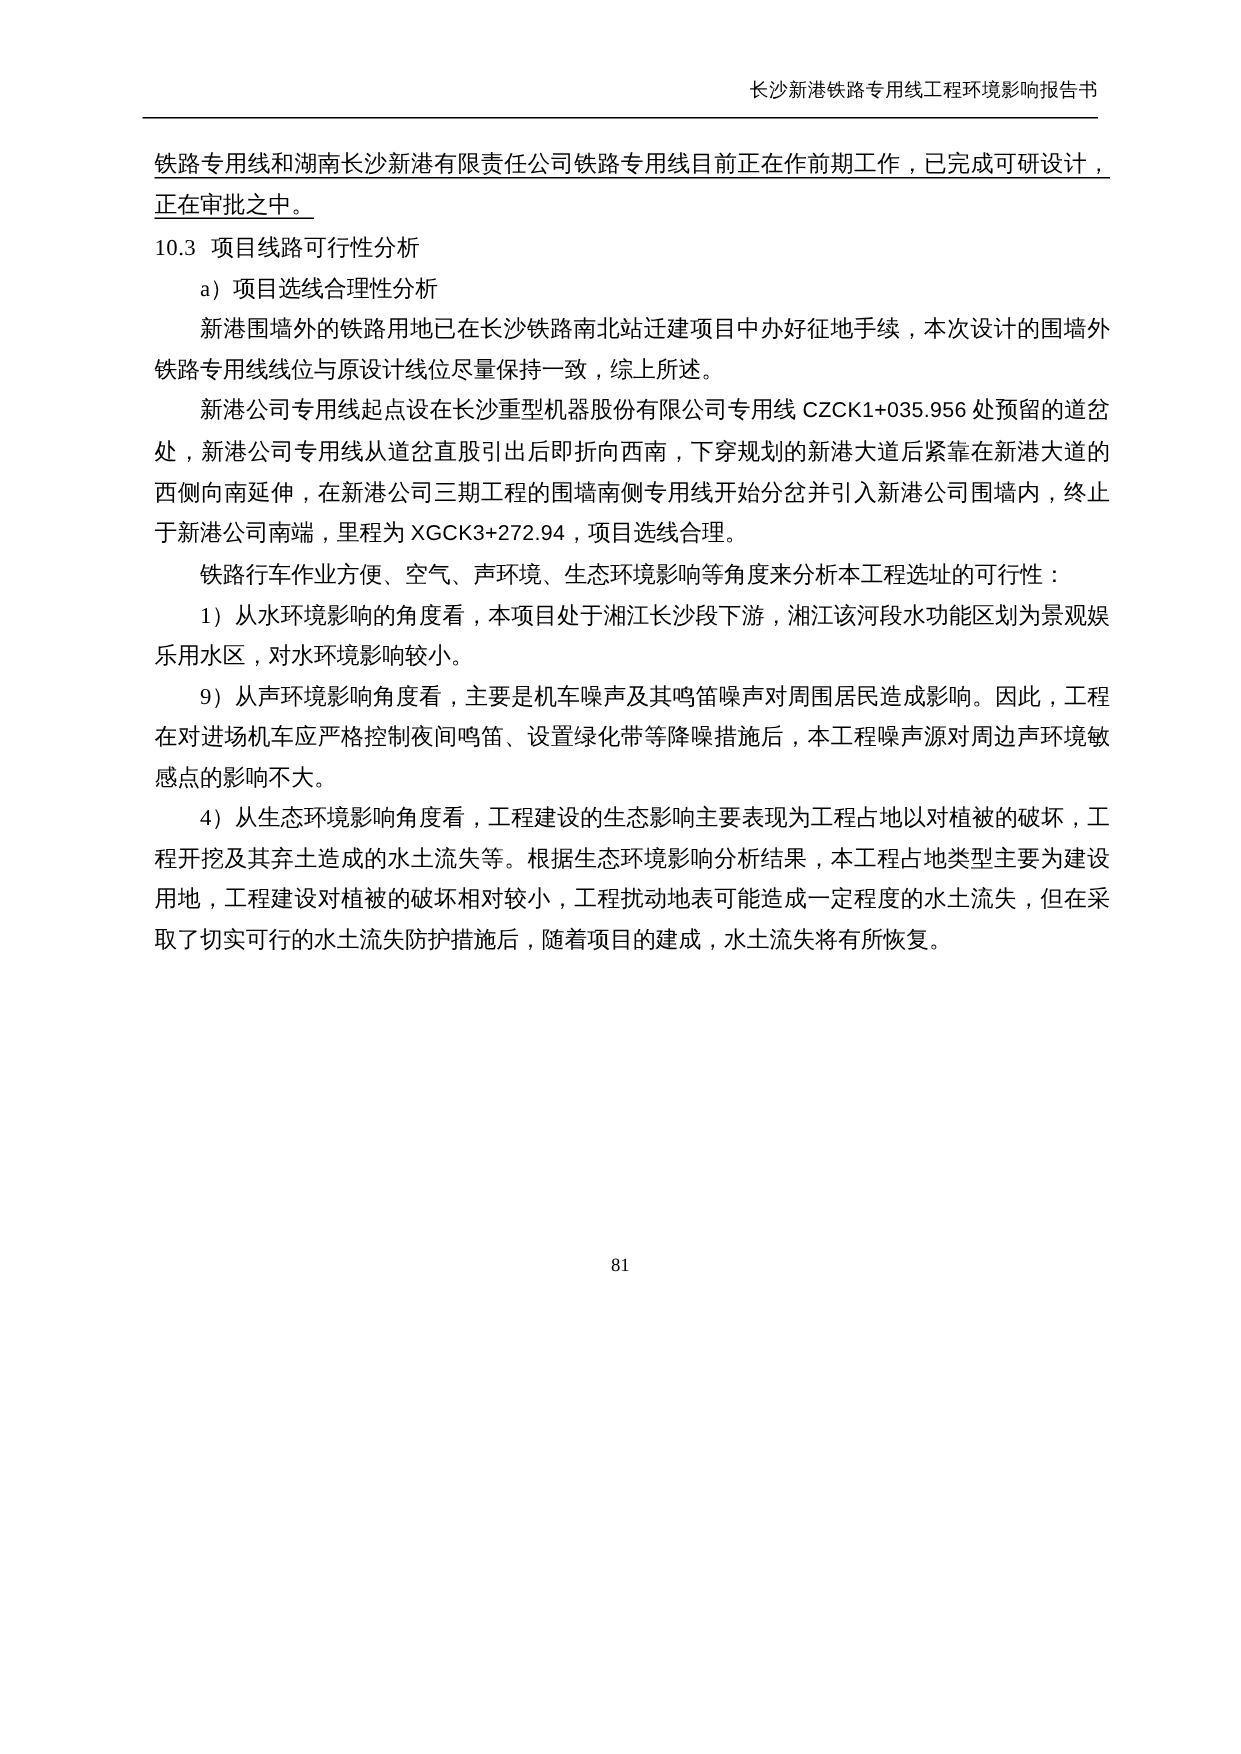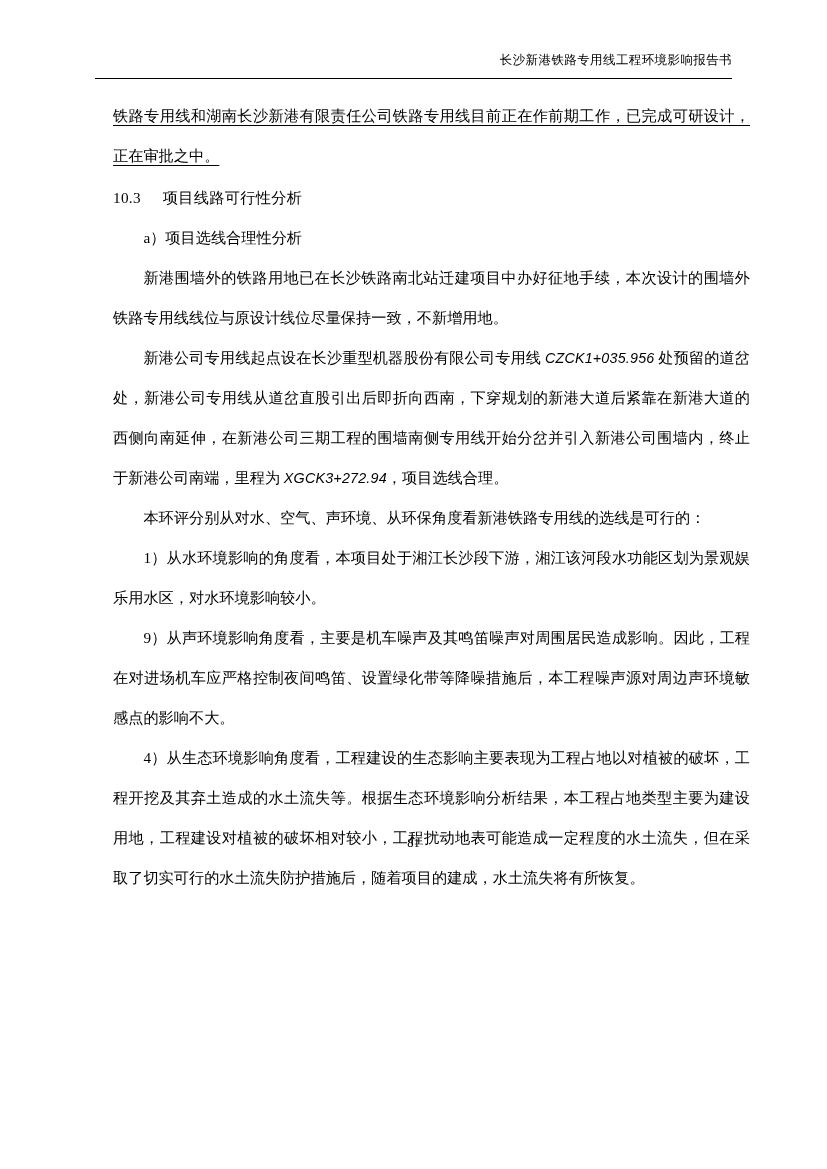--- a/index.html
+++ b/index.html
@@ -35,24 +35,24 @@
   .header-rule {
     position: absolute;
     top: 78px;
     left: 95px;
     width: 637px;
     border-bottom: 1px solid #000;
   }
   .content {
     position: absolute;
     top: 96px;
-    left: 113px;
+    left: 103px;
     width: 637px;
     font-size: 15.2px;
-    line-height: 40px;
+    line-height: 27px;
     text-align: justify;
     text-justify: inter-ideograph;
   }
   p {
     margin: 0;
   }
   .indent {
     text-indent: 2em;
   }
   .u {
@@ -60,27 +60,26 @@
     text-underline-offset: 3.5px;
     text-decoration-thickness: 1px;
   }
   .heading {
     margin-top: 2px;
     font-size: 15.2px;
     font-weight: normal;
     letter-spacing: 0.3px;
   }
   .heading .num {
-    margin-right: 22px;
+    margin-right: 10px;
   }
   .lat {
     font-family: "Liberation Sans", sans-serif;
     font-size: 14.3px;
     letter-spacing: 0.2px;
-    font-style: italic;
   }
   .footer {
     position: absolute;
     bottom: 75px;
     left: 0;
     width: 827px;
     text-align: center;
     font-size: 12.5px;
     font-family: "Liberation Serif", serif;
   }
@@ -97,31 +96,31 @@
 
     <p class="u">铁路专用线和湖南长沙新港有限责任公司铁路专用线目前正在作前期工作，已完成可研设计，正在审批之中。</p>
 
 
     <p class="heading">
       <span class="num">10.3</span><span>项目线路可行性分析</span>
     </p>
 
     <p class="indent">a）项目选线合理性分析</p>
 
-    <p class="indent">新港围墙外的铁路用地已在长沙铁路南北站迁建项目中办好征地手续，本次设计的围墙外铁路专用线线位与原设计线位尽量保持一致，不新增用地。</p>
+    <p class="indent">新港围墙外的铁路用地已在长沙铁路南北站迁建项目中办好征地手续，本次设计的围墙外铁路专用线线位与原设计线位尽量保持一致，综上所述。</p>
 
     <p class="indent">
       <span>新港公司专用线起点设在长沙重型机器股份有限公司专用线</span>
       <span class="lat">CZCK1+035.956</span>
       <span>处预留的道岔处，新港公司专用线从道岔直股引出后即折向西南，下穿规划的新港大道后紧靠在新港大道的西侧向南延伸，在新港公司三期工程的围墙南侧专用线开始分岔并引入新港公司围墙内，终止于新港公司南端，里程为</span>
       <span class="lat">XGCK3+272.94</span><span>，项目选线合理。</span>
     </p>
 
 
-    <p class="indent">本环评分别从对水、空气、声环境、从环保角度看新港铁路专用线的选线是可行的：</p>
+    <p class="indent">铁路行车作业方便、空气、声环境、生态环境影响等角度来分析本工程选址的可行性：</p>
 
     <p class="indent">1）从水环境影响的角度看，本项目处于湘江长沙段下游，湘江该河段水功能区划为景观娱乐用水区，对水环境影响较小。</p>
 
 
     <p class="indent">9）从声环境影响角度看，主要是机车噪声及其鸣笛噪声对周围居民造成影响。因此，工程在对进场机车应严格控制夜间鸣笛、设置绿化带等降噪措施后，本工程噪声源对周边声环境敏感点的影响不大。</p>
 
     <p class="indent">4）从生态环境影响角度看，工程建设的生态影响主要表现为工程占地以对植被的破坏，工程开挖及其弃土造成的水土流失等。根据生态环境影响分析结果，本工程占地类型主要为建设用地，工程建设对植被的破坏相对较小，工程扰动地表可能造成一定程度的水土流失，但在采取了切实可行的水土流失防护措施后，随着项目的建成，水土流失将有所恢复。</p>
 
 
   </div>

